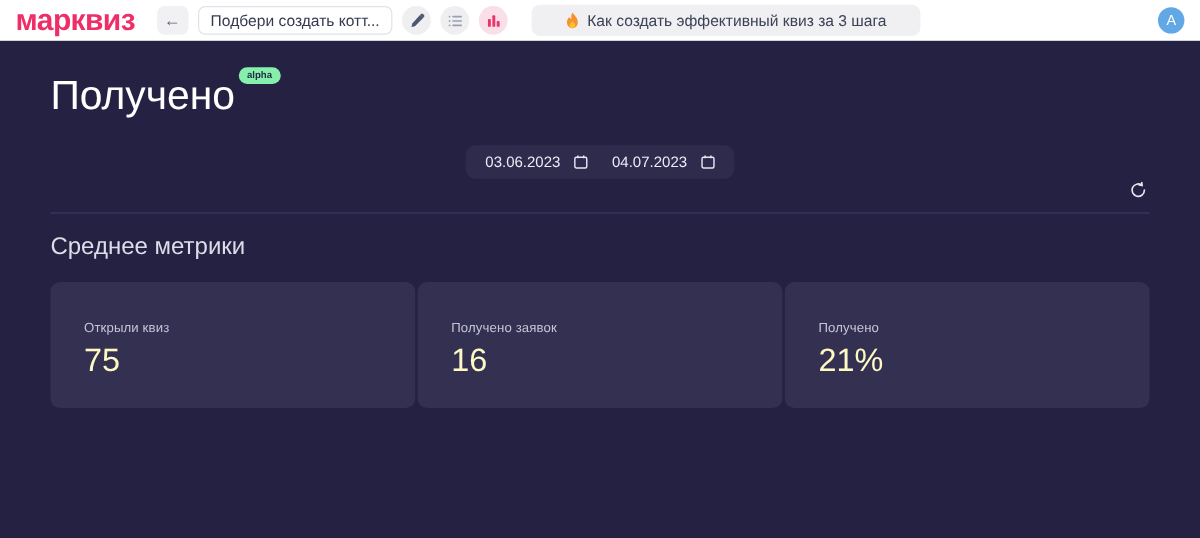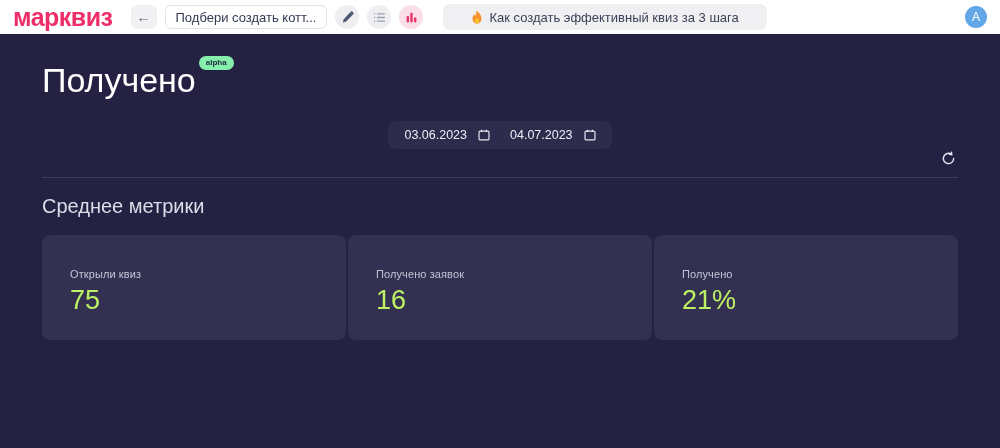--- a/index.html
+++ b/index.html
@@ -69,21 +69,21 @@
 
   .cards-grid {
     margin-top:17px; display:grid; grid-template-columns:repeat(3,1fr);
     gap:2px;
   }
   .metric-card {
     background:#333051; border-radius:8px; height:105px;
     padding:33px 20px 0 28px;
   }
   .metric-label { font-size:11px; color:#c3c5d6; letter-spacing:0.1px; }
-  .metric-value { font-size:27px; color:#bef264; margin-top:5px; font-weight:400; }
+  .metric-value { font-size:27px; color:#fef9c3; margin-top:5px; font-weight:400; }
 </style>
 </head>
 <body>
 
 <div class="topbar">
   <div class="logo">марквиз</div>
 
   <div class="back-btn">
     <span>←</span>
   </div>

